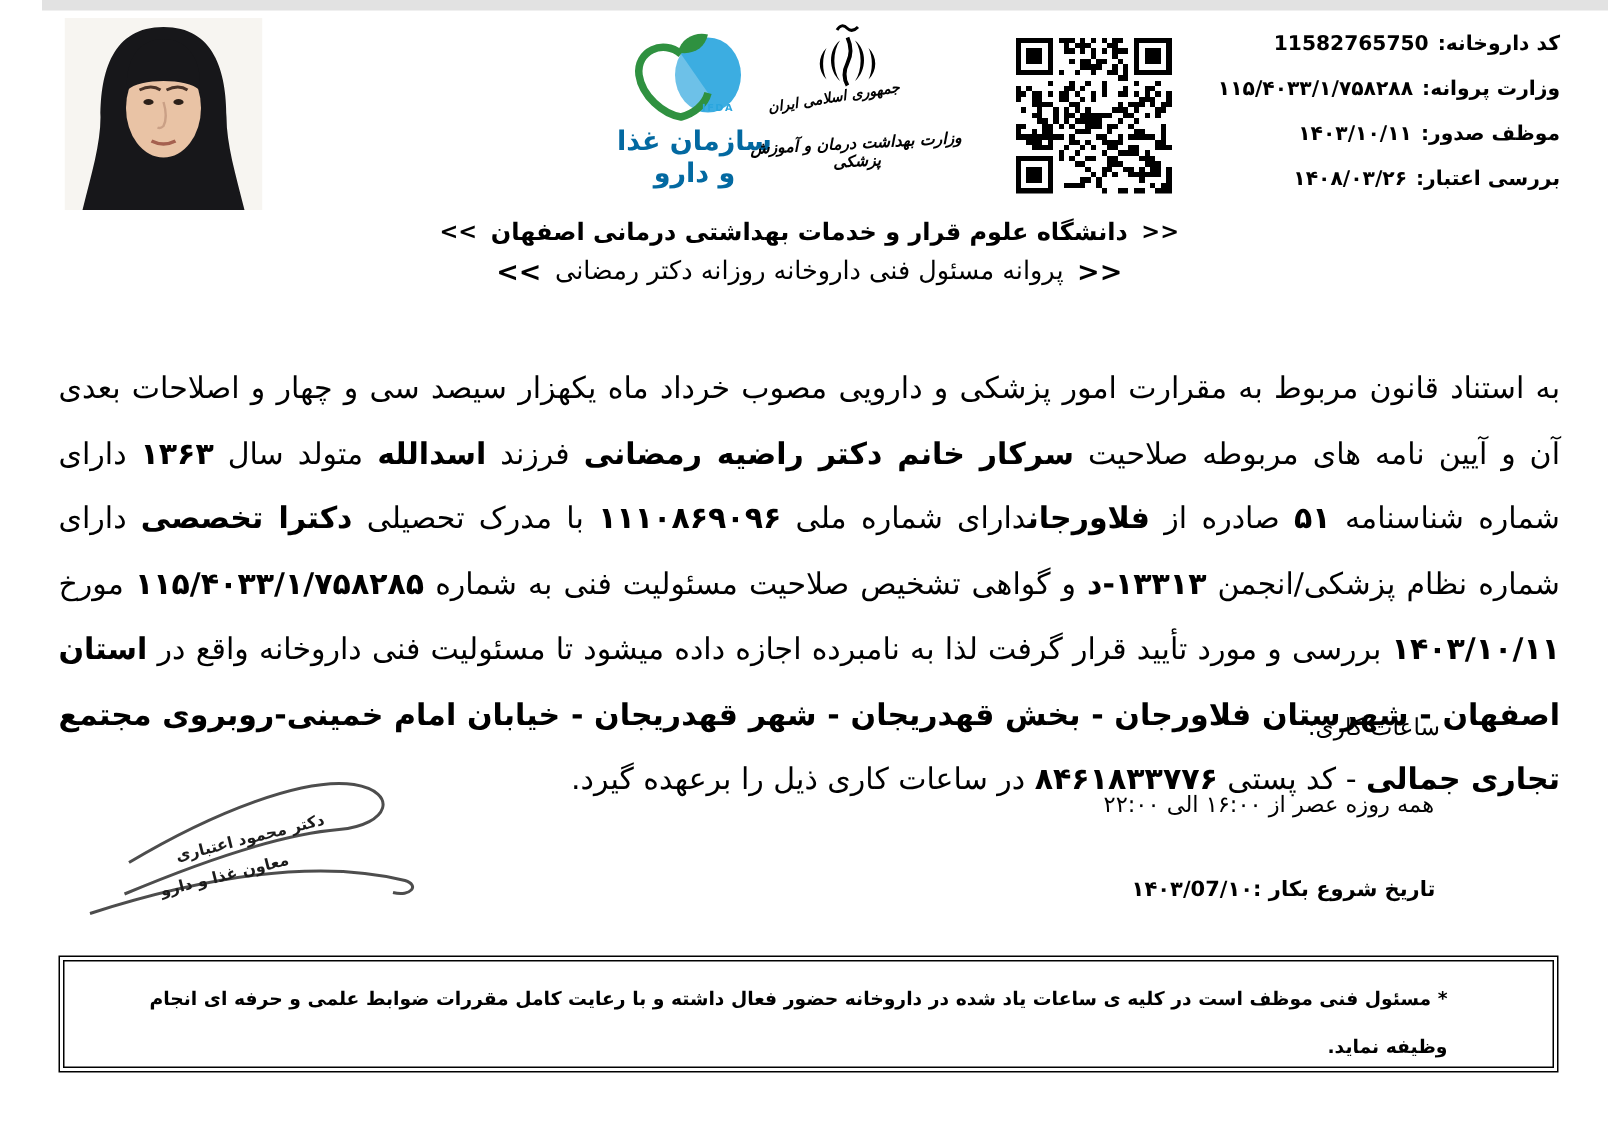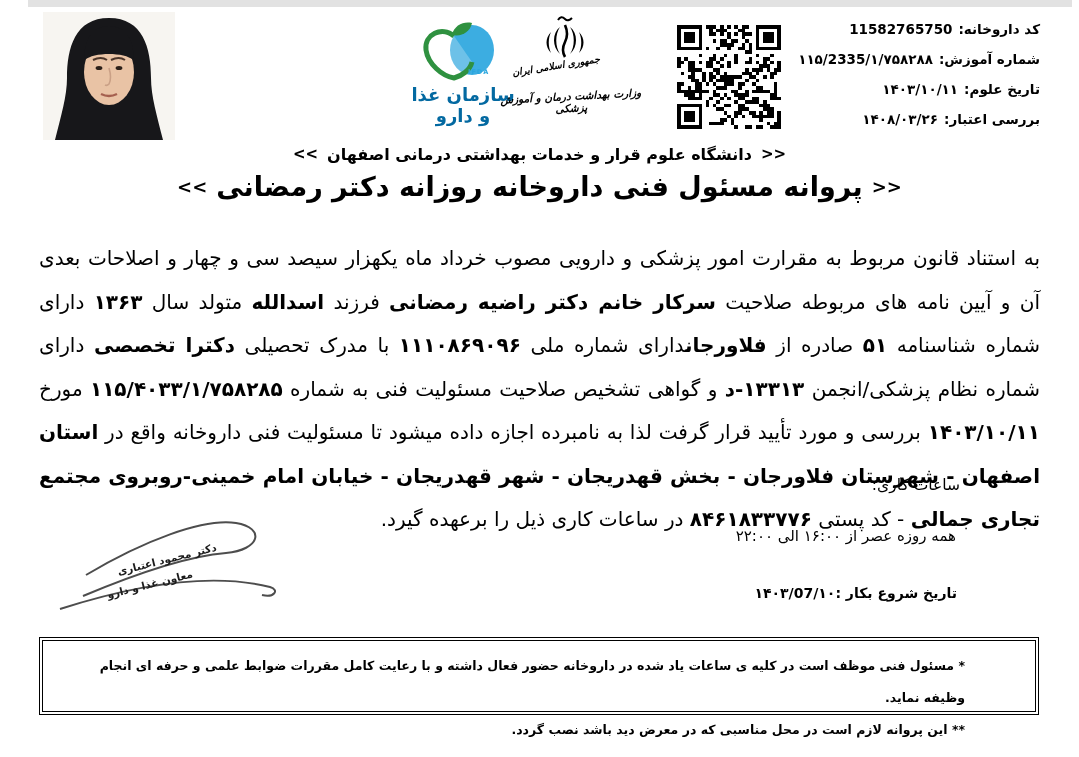--- a/index.html
+++ b/index.html
@@ -24,21 +24,21 @@
   .qr{left:673px;top:25px;width:112px;height:104px;}
   
   .meta{right:39px;top:14px;display:flex;flex-direction:column;align-items:flex-end;}
   .meta-row{direction:rtl;display:flex;gap:6px;height:30px;align-items:center;font-size:13.5px;font-weight:700;}
   
   .title-wrap{left:39px;top:144px;width:1001px;text-align:center;}
   .title-line{display:inline-flex;gap:9px;align-items:center;justify-content:center;}
   .t1 .fa{font-size:16px;font-weight:700;direction:rtl;}
   .t1 .br{font-size:15px;font-weight:700;}
   .t2{margin-top:7px;}
-  .t2 .fa{font-size:27px;font-weight:700;direction:rtl;}
+  .t2 .fa{font-size:17px;font-weight:400;direction:rtl;}
   .t2 .br{font-size:18px;font-weight:700;}
   
   .bodytext{
     left:39px;top:237px;width:1001px;direction:rtl;text-align:justify;
     font-size:20px;line-height:43.5px;
   }
   
   .wh-label{right:119px;top:476px;font-size:15.5px;font-weight:400;direction:rtl;margin-left:20px;}
   .wh-sched{right:123px;top:527px;font-size:15px;direction:rtl;}
   .wh-start{right:122px;top:585px;font-size:14px;font-weight:700;direction:rtl;}
@@ -471,25 +471,25 @@
       <rect x="27" y="28" width="1" height="1" fill="#000"></rect>
       <rect x="28" y="28" width="1" height="1" fill="#000"></rect>
     </svg></div>
 
 <div class="abs meta">
   <div class="meta-row">
     <span>کد داروخانه:</span>
     <span>11582765750</span>
   </div>
   <div class="meta-row">
-    <span>شماره آموزش:</span>
-    <span>۱۱۵/2335/۱/۷۵۸۲۸۸</span>
+    <span>وزارت پروانه:</span>
+    <span>۱۱۵/۴۰۳۳/۱/۷۵۸۲۸۸</span>
   </div>
   <div class="meta-row">
-    <span>تاریخ علوم:</span>
+    <span>موظف صدور:</span>
     <span>۱۴۰۳/۱۰/۱۱</span>
   </div>
   <div class="meta-row">
     <span>بررسی اعتبار:</span>
     <span>۱۴۰۸/۰۳/۲۶</span>
   </div>
 </div>
 
 <div class="abs title-wrap">
   <div class="title-line t1">
@@ -515,14 +515,13 @@
   <svg width="235" height="118" viewBox="0 0 235 118">
     <path d="M38 72 C 95 38 155 15 188 20 C 218 25 212 47 178 50 C 140 53 85 72 35 93" fill="none" stroke="#2e2e2e" stroke-width="2" opacity="0.85"></path>
     <path d="M12 106 C 62 90 150 66 222 84 C 232 87 226 95 214 92" fill="none" stroke="#2e2e2e" stroke-width="2" opacity="0.85"></path>
   </svg>
   <div class="abs sig-name">دکتر محمود اعتباری</div>
   <div class="abs sig-title">معاون غذا و دارو</div>
 </div>
 
 <div class="abs notes-box">
   <div class="note-line">* مسئول فنی موظف است در کلیه ی ساعات یاد شده در داروخانه حضور فعال داشته و با رعایت کامل مقررات ضوابط علمی و حرفه ای انجام وظیفه نماید.</div>
-  <div class="note-line">** این پروانه لازم است در محل مناسبی که در معرض دید باشد نصب گردد.</div>
 </div>
 
 </body></html>

